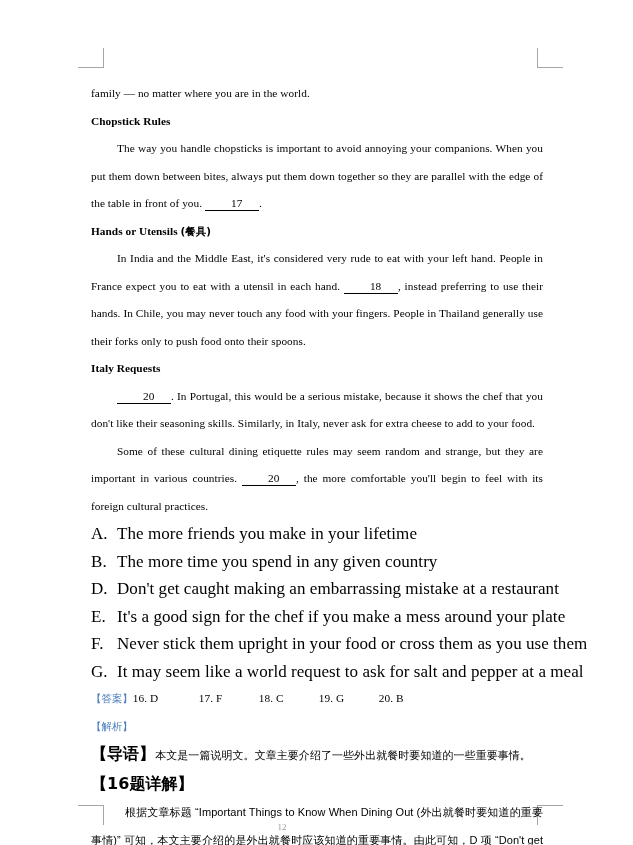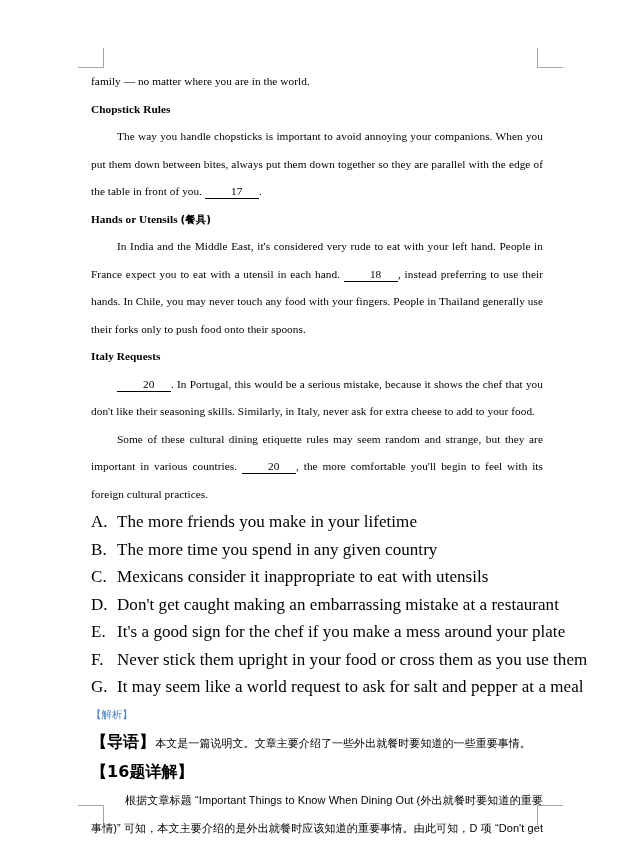--- a/index.html
+++ b/index.html
@@ -55,21 +55,21 @@
   p, div.line {
     margin: 0;
     font-size: 11.3px;
     line-height: 27.5px;
     text-align: justify;
     text-justify: inter-word;
     letter-spacing: 0.05px;
   }
 
   .body-text { text-indent: 26px; }
-  .flush { text-indent: 0; }
+  .flush { text-indent: 0; margin-top: 12px; }
 
   .heading {
     font-weight: bold;
     font-size: 11.3px;
     line-height: 27.5px;
     text-indent: 0;
   }
   .heading .cn { font-family: "DejaVu Sans", sans-serif; font-size: 10.4px; }
 
   
@@ -157,26 +157,26 @@
   <p class="heading"><span>Hands or Utensils </span><span class="cn">(餐具)</span></p>
   <p class="body-text"><span>In India and the Middle East, it's considered very rude to eat with your left hand. People in France expect you to eat with a utensil in each hand.</span> <span class="blank">18</span><span>, instead preferring to use their hands. In Chile, you may never touch any food with your fingers. People in Thailand generally use their forks only to push food onto their spoons.</span></p>
 
   <p class="heading"><span>Italy Requests</span></p>
   <p class="body-text"><span class="blank">20</span><span>. In Portugal, this would be a serious mistake, because it shows the chef that you don't like their seasoning skills. Similarly, in Italy, never ask for extra cheese to add to your food.</span></p>
 
   <p class="body-text"><span>Some of these cultural dining etiquette rules may seem random and strange, but they are important in various countries.</span> <span class="blank">20</span><span>, the more comfortable you'll begin to feel with its foreign cultural practices.</span></p>
 
   <p class="opt"><span class="ltr">A.</span><span>The more friends you make in your lifetime</span></p>
   <p class="opt"><span class="ltr">B.</span><span>The more time you spend in any given country</span></p>
-  <p class="opt"><span class="ltr">C.</span><span>Mexicans consider it inappropriate to eat with utensils</span></p>
   <p class="opt"><span class="ltr">D.</span><span>Don't get caught making an embarrassing mistake at a restaurant</span></p>
   <p class="opt"><span class="ltr">E.</span><span>It's a good sign for the chef if you make a mess around your plate</span></p>
   <p class="opt"><span class="ltr">F.</span><span>Never stick them upright in your food or cross them as you use them</span></p>
   <p class="opt"><span class="ltr">G.</span><span>It may seem like a world request to ask for salt and pepper at a meal</span></p>
 
+  <p class="ans-line"><span class="tag-blue">【答案】</span><span class="ans-item first">16. D</span><span class="ans-item">17. F</span><span class="ans-item">18. C</span><span class="ans-item">19. G</span><span class="ans-item">20. B</span></p>
 
   <p class="ans-line"><span class="tag-blue">【解析】</span></p>
 
   <p class="ans-line"><span class="tag-black-bold">【导语】</span><span class="cn-text">本文是一篇说明文。文章主要介绍了一些外出就餐时要知道的一些重要事情。</span></p>
 
   <p class="ans-line"><span class="tag-black-bold">【16题详解】</span></p>
 
   <p class="exp cn-text">根据文章标题 “Important Things to Know When Dining Out (外出就餐时要知道的重要事情)” 可知，本文主要介绍的是外出就餐时应该知道的重要事情。由此可知，D 项 “Don't get caught making an embarrassing mistake at a restaurant (不要在餐馆犯尴尬的错误)” 符合</p>
 
 </div>

